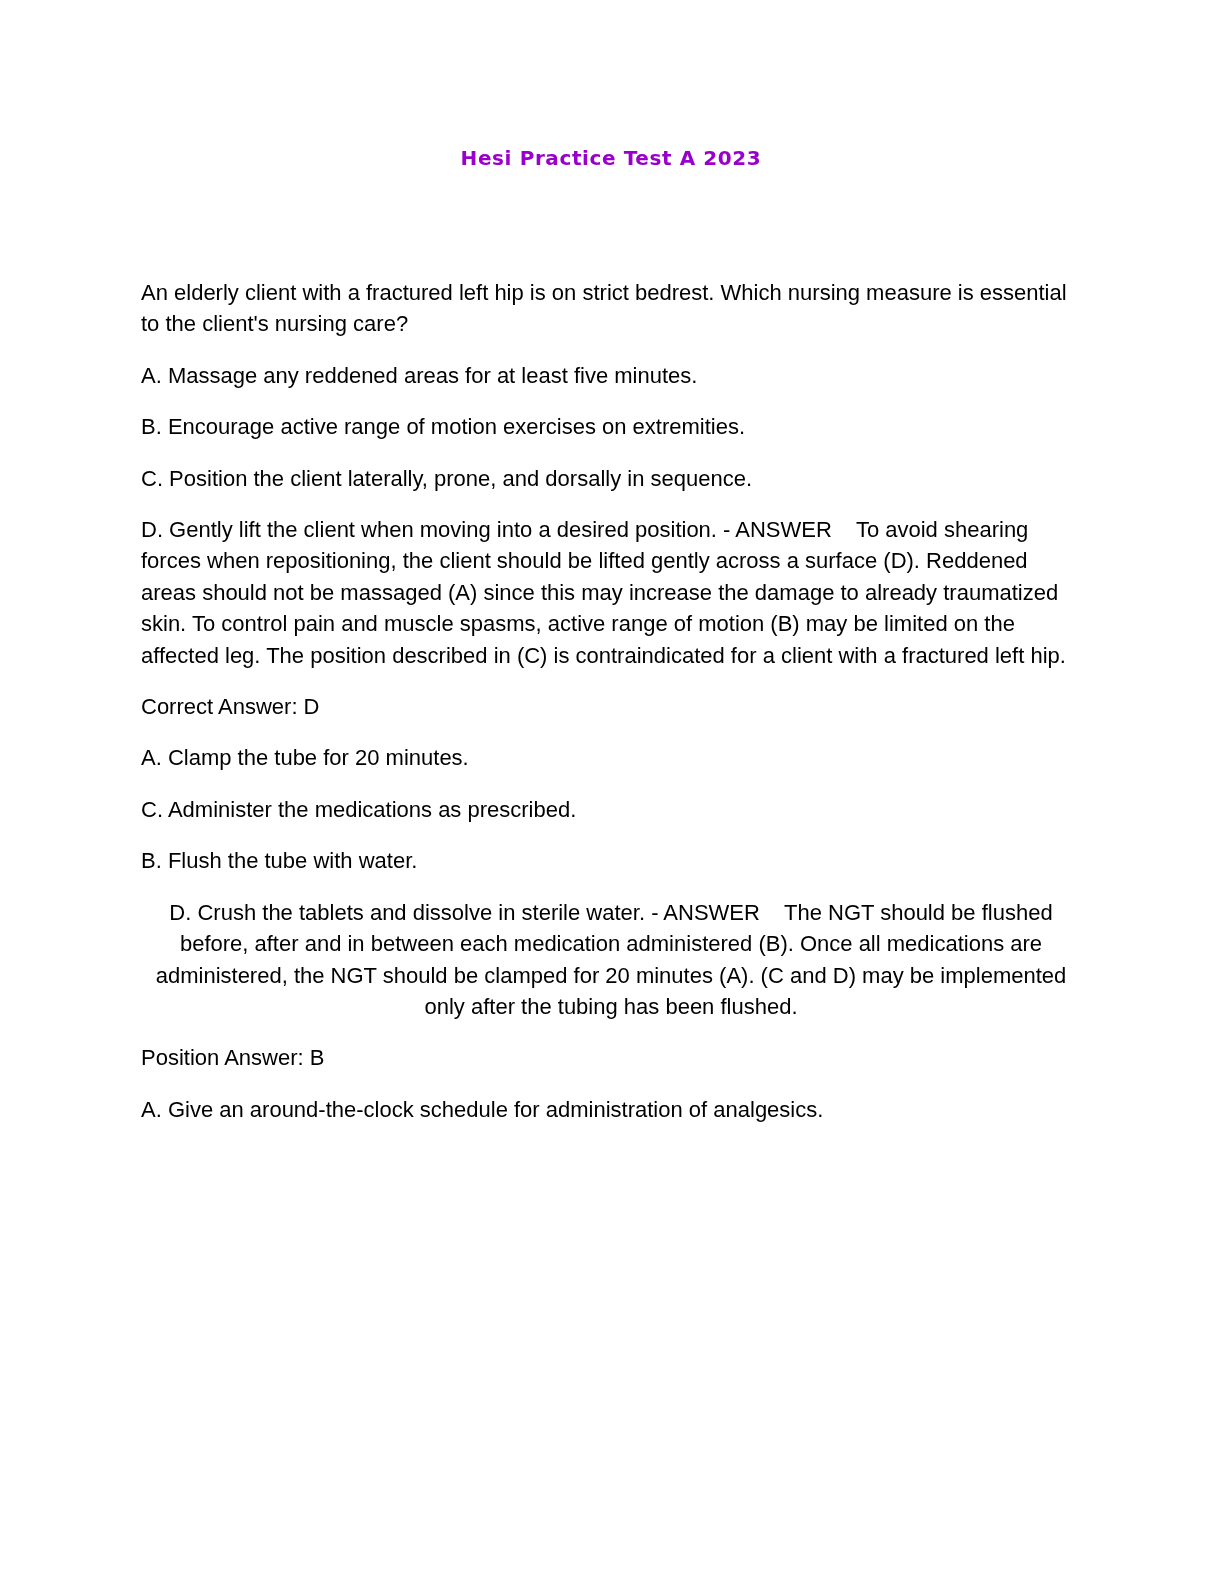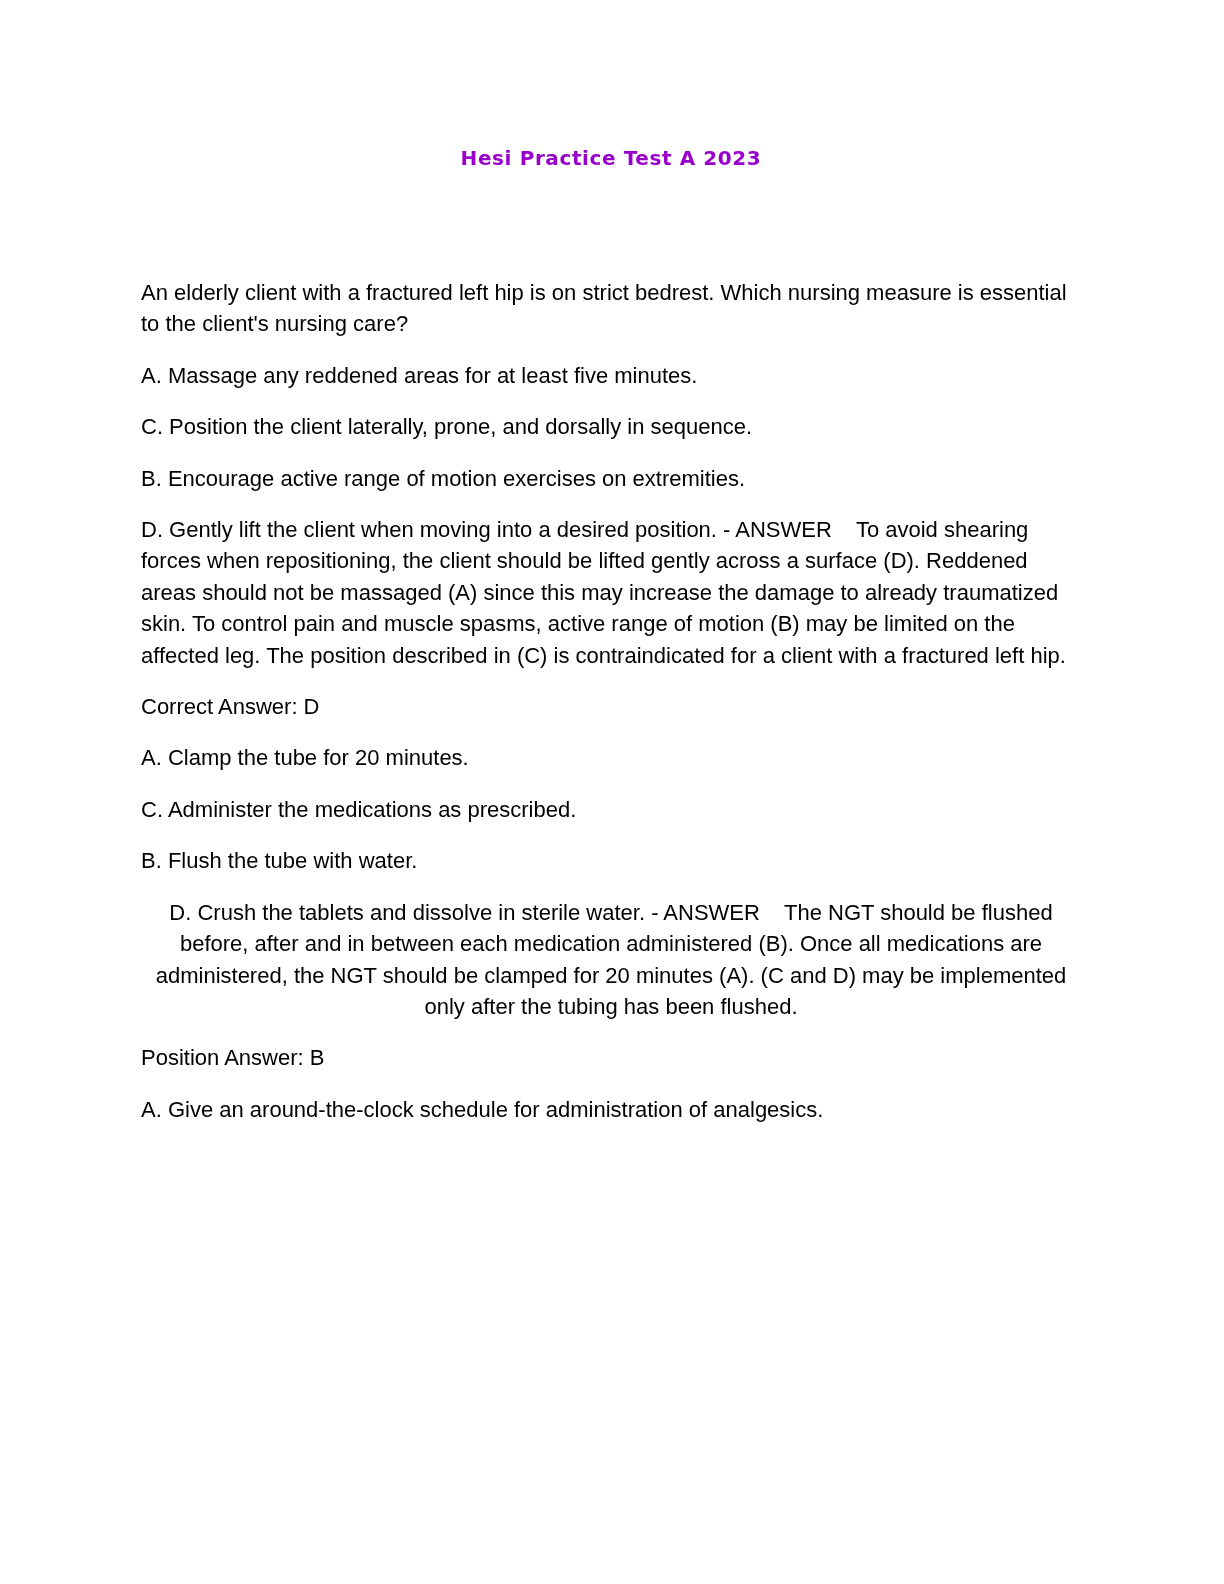--- a/index.html
+++ b/index.html
@@ -21,22 +21,22 @@
 </head>
 <body>
 
 <div class="page">
   <div class="title" style="color: rgb(153, 0, 204);">Hesi Practice Test A 2023</div>
 
   <div class="blocks">
     <div>
       <p>An elderly client with a fractured left hip is on strict bedrest. Which nursing measure is essential to the client's nursing care?</p>
       <p>A. Massage any reddened areas for at least five minutes.</p>
+      <p>B. Encourage active range of motion exercises on extremities.</p>
       <p>C. Position the client laterally, prone, and dorsally in sequence.</p>
-      <p>B. Encourage active range of motion exercises on extremities.</p>
       <p style="white-space: pre-wrap;">D. Gently lift the client when moving into a desired position. - ANSWER    To avoid shearing forces when repositioning, the client should be lifted gently across a surface (D). Reddened areas should not be massaged (A) since this may increase the damage to already traumatized skin. To control pain and muscle spasms, active range of motion (B) may be limited on the affected leg. The position described in (C) is contraindicated for a client with a fractured left hip.</p>
       <p>Correct Answer: D</p>
     </div>
     <div>
       <p>A. Clamp the tube for 20 minutes.</p>
       <p>C. Administer the medications as prescribed.</p>
       <p>B. Flush the tube with water.</p>
       <p style="white-space: pre-wrap; text-align: center;">D. Crush the tablets and dissolve in sterile water. - ANSWER    The NGT should be flushed before, after and in between each medication administered (B). Once all medications are administered, the NGT should be clamped for 20 minutes (A). (C and D) may be implemented only after the tubing has been flushed.</p>
       <p>Position Answer: B</p>
     </div>

